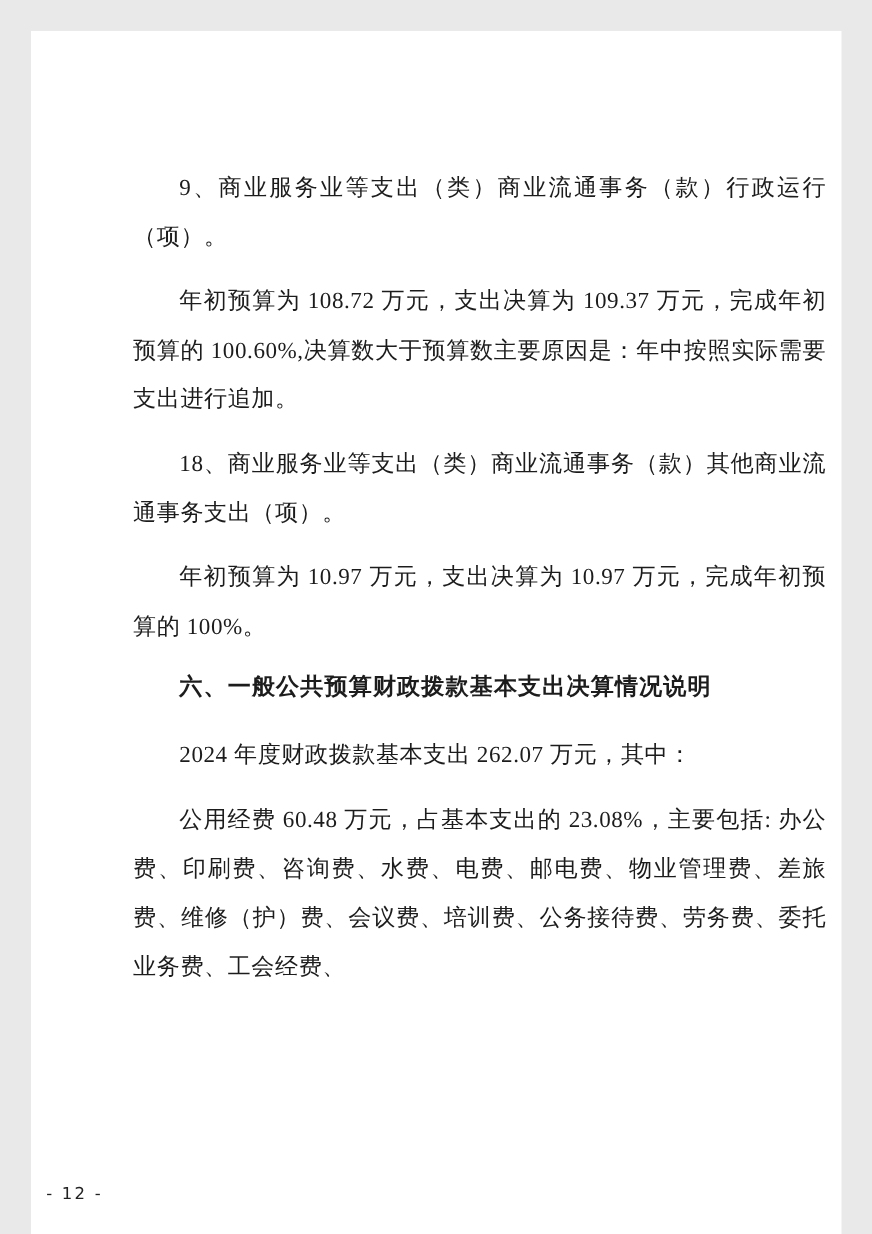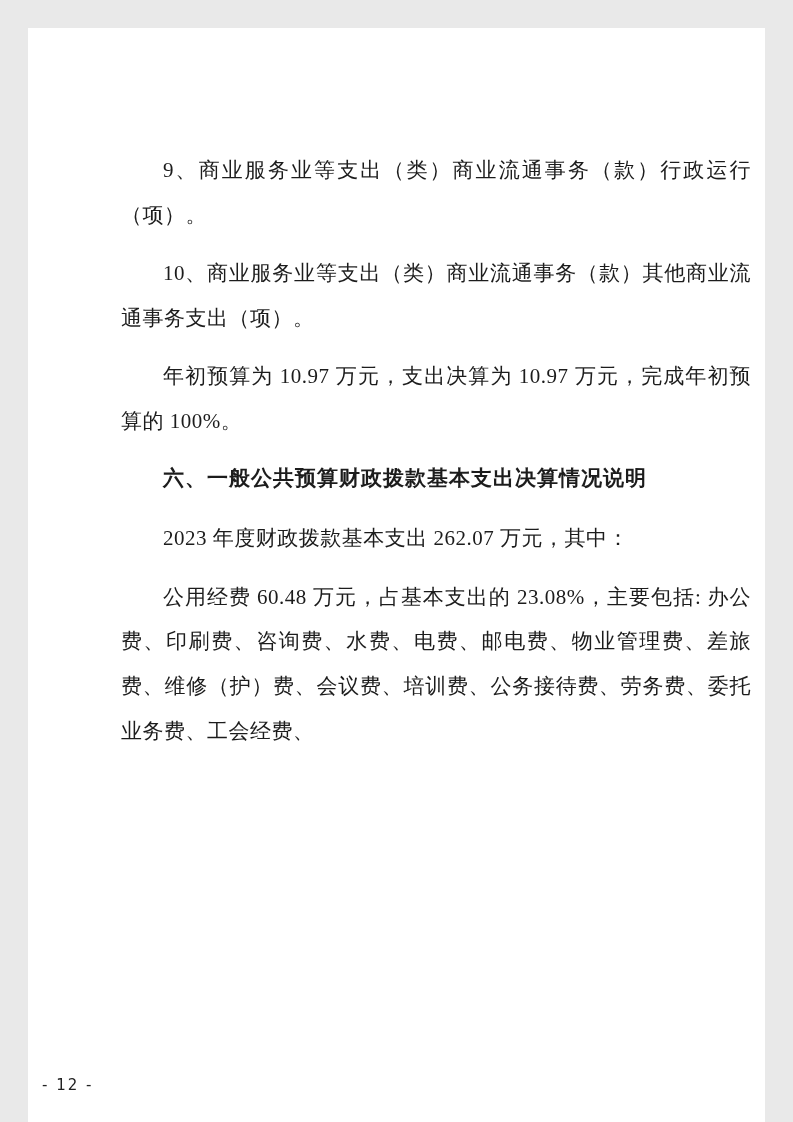--- a/index.html
+++ b/index.html
@@ -45,20 +45,21 @@
     color: #222;
     letter-spacing: 2px;
   }
 </style>
 </head>
 <body>
 
 <div class="page">
   <div class="content">
     <p>9、商业服务业等支出（类）商业流通事务（款）行政运行（项）。</p>
-    <p>10、商业服务业等支出（类）商业流通事务（款）其他商业流通事务支出（项）。</p>
+    <p>年初预算为 108.72 万元，支出决算为 109.37 万元，完成年初预算的 100.60%,决算数大于预算数主要原因是：年中按照实际需要支出进行追加。</p>
+    <p>18、商业服务业等支出（类）商业流通事务（款）其他商业流通事务支出（项）。</p>
     <p>年初预算为 10.97 万元，支出决算为 10.97 万元，完成年初预算的 100%。</p>
     <p class="heading">六、一般公共预算财政拨款基本支出决算情况说明</p>
-    <p>2023 年度财政拨款基本支出 262.07 万元，其中：</p>
+    <p>2024 年度财政拨款基本支出 262.07 万元，其中：</p>
     <p>公用经费 60.48 万元，占基本支出的 23.08%，主要包括: 办公费、印刷费、咨询费、水费、电费、邮电费、物业管理费、差旅费、维修（护）费、会议费、培训费、公务接待费、劳务费、委托业务费、工会经费、</p>
   </div>
   <div class="footer">- 12 -</div>
 </div>
 
 </body></html>

